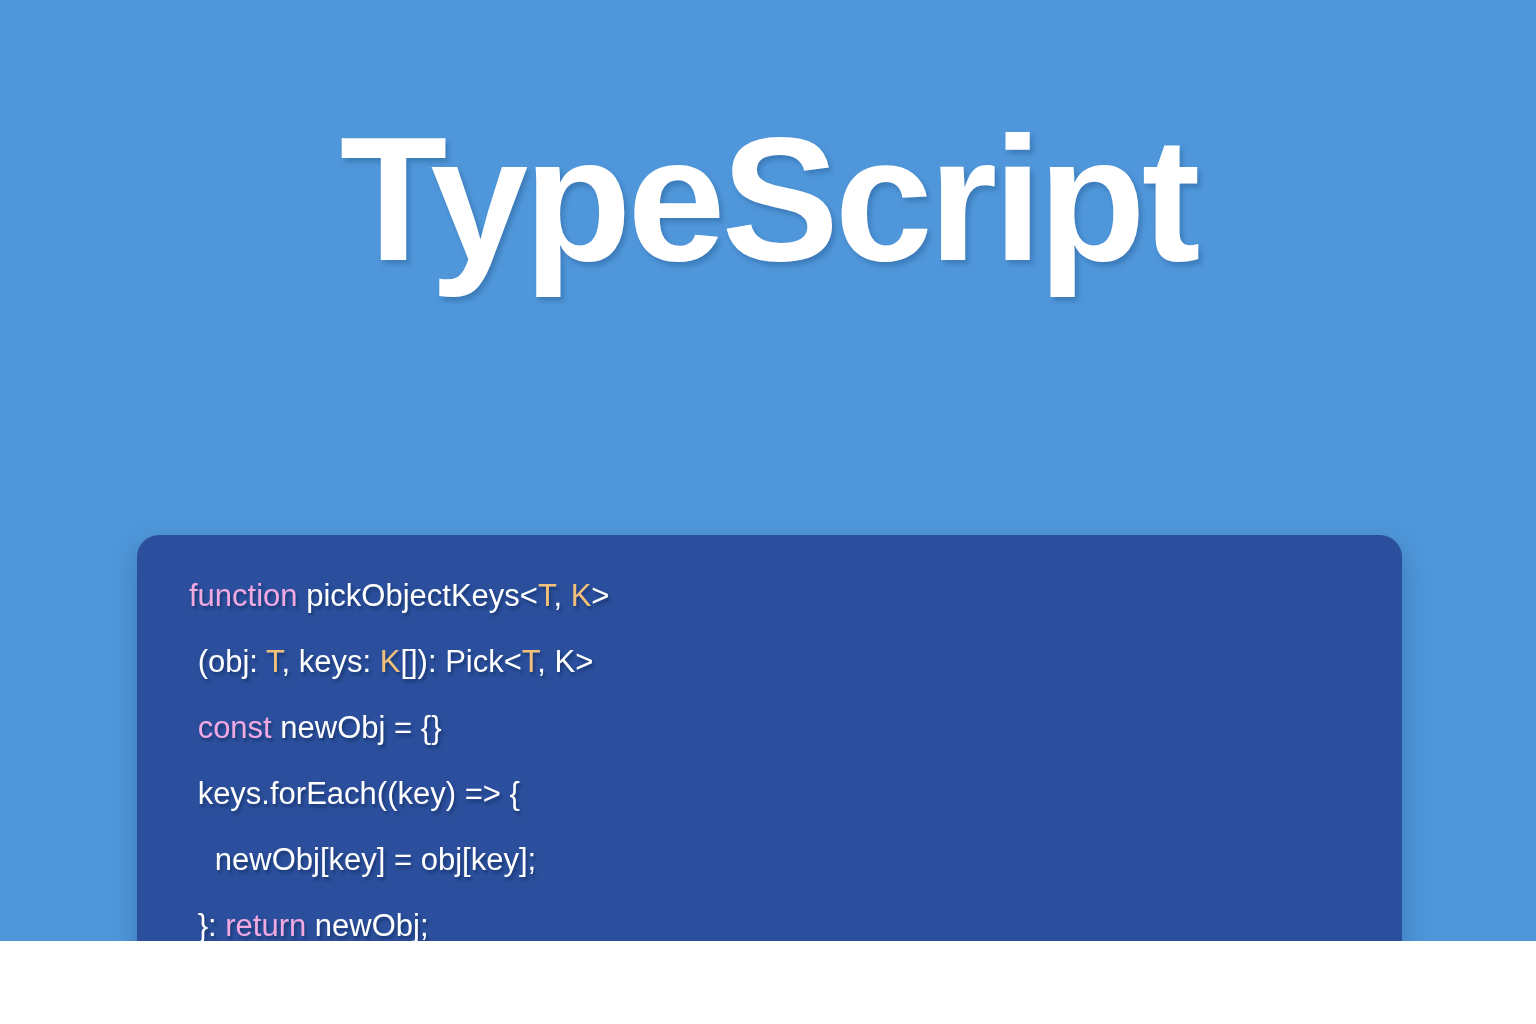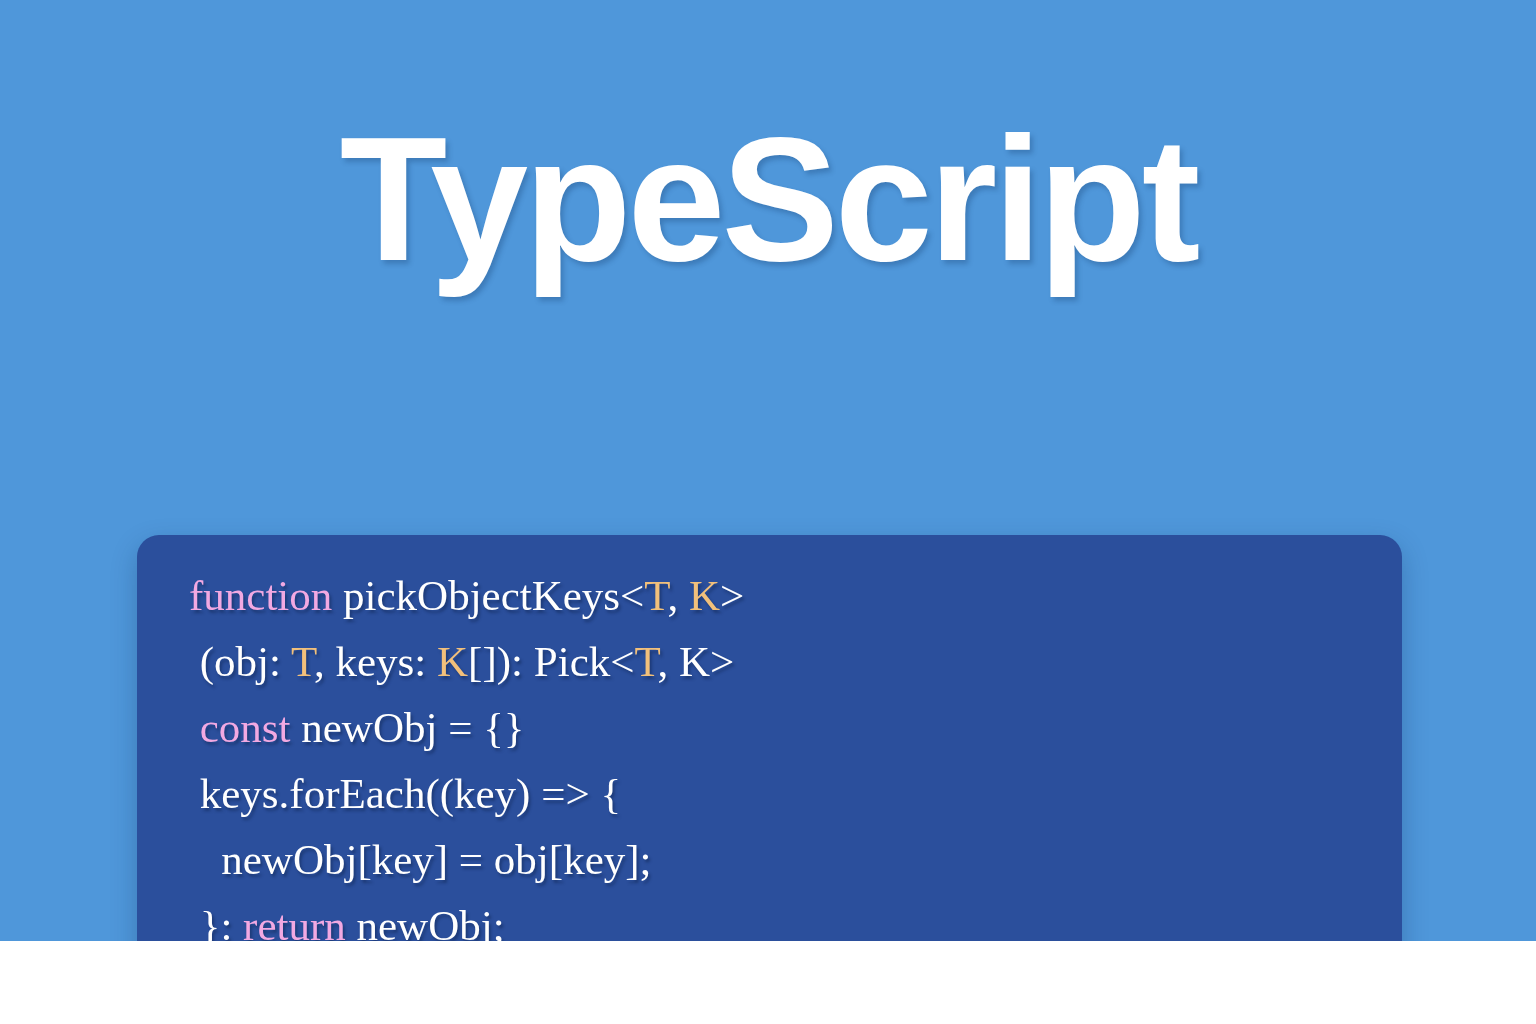--- a/index.html
+++ b/index.html
@@ -53,22 +53,22 @@
     border-radius: 22px;
     box-shadow: 0 10px 26px rgba(15, 45, 90, 0.28);
     overflow: hidden;
   }
 
   #code-block {
     position: absolute;
     left: 52px;
     top: 28px;
     right: 0;
-    font-family: Liberation Serif, serif;
-    font-size: 43px;
+    font-family: Liberation Sans, sans-serif;
+    font-size: 31px;
     line-height: 66px;
     letter-spacing: 0px;
     color: #ffffff;
     white-space: pre;
     text-shadow: 2px 3px 3px rgba(10, 30, 70, 0.45);
     user-select: text;
   }
 
   .code-line {
     display: block;

